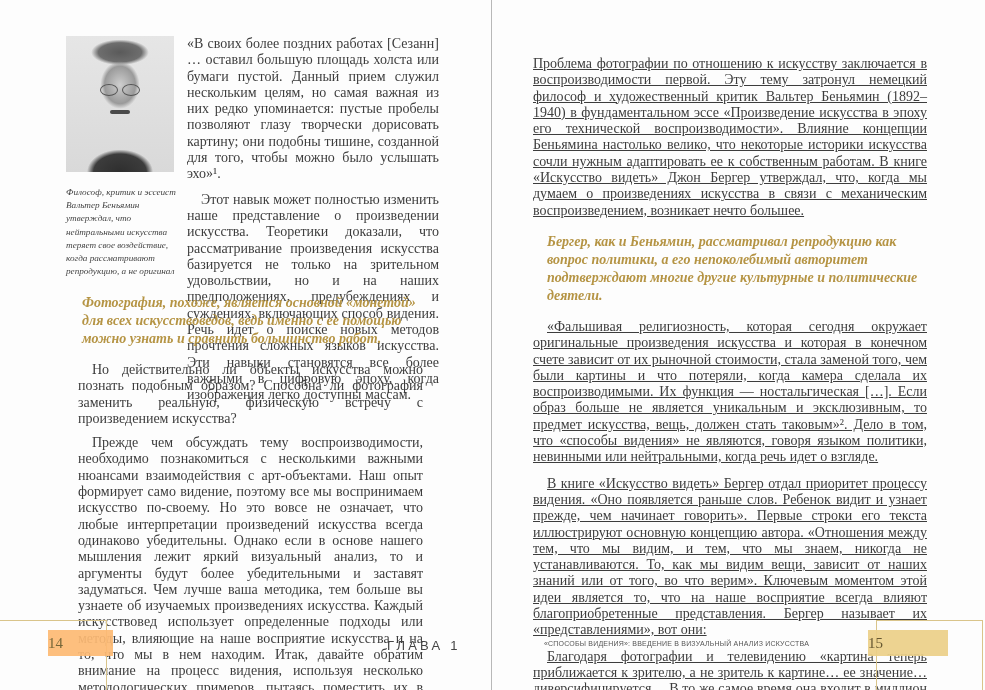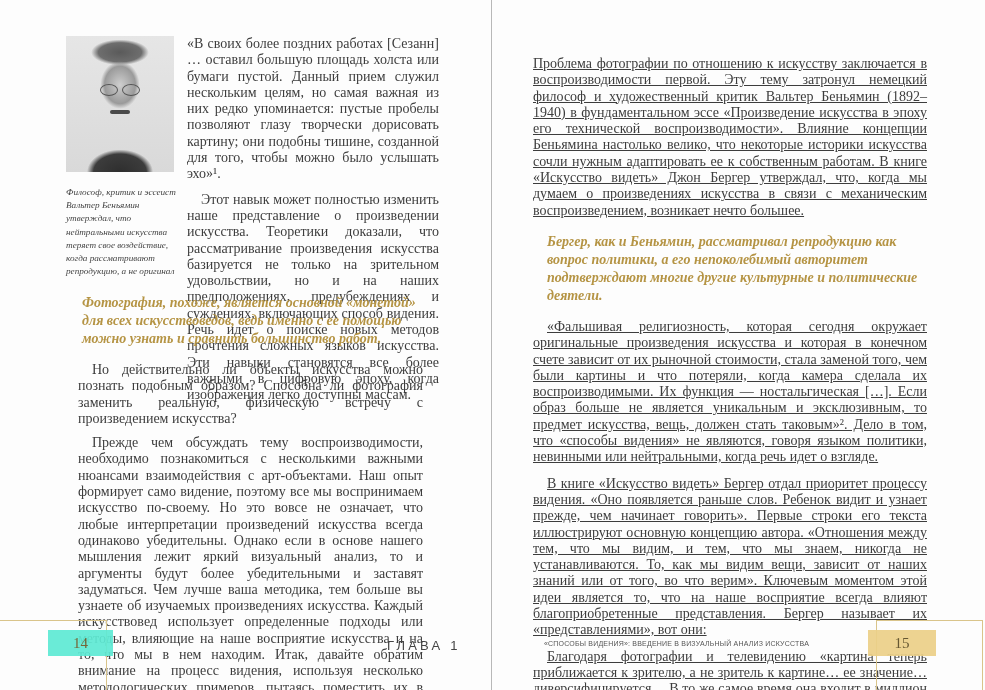--- a/index.html
+++ b/index.html
@@ -61,24 +61,24 @@
   .right-col .pull-quote { margin:14px 0 14px 14px; }
 
   .repr-box {
     background:#ecd088; padding:8px 14px 7px 14px; margin:14px 0 16px 0;
     display:grid; grid-template-columns:110px 140px 80px 70px; row-gap:2px;
     font-style:italic; font-weight:bold; color:#6b5a28; font-size:10.6px; line-height:16px;
   }
 
   .pg-frame-left { position:absolute; left:0; top:620px; width:106px; height:70px; border-top:1px solid #d9c48a; border-right:1px solid #d9c48a; }
   .pg-frame-right { position:absolute; left:876px; top:620px; width:105px; height:70px; border-top:1px solid #d9c48a; border-left:1px solid #d9c48a; border-right:1px solid #d9c48a; }
-  .pg-num-left { position:absolute; left:48px; top:630px; width:65px; height:26px; background:#5eead4; opacity:0.92;
-    font-size:15px; line-height:26px; text-align:center; color:#6b5a28; }
-  .pg-num-right { position:absolute; left:868px; top:630px; width:68px; height:26px; background:#ecd088; opacity:0.92;
-    font-size:15px; line-height:26px; text-align:center; color:#5a4a20; }
+  .pg-num-left { position:absolute; left:48px; top:630px; width:65px; height:26px; background:#fdba74; opacity:0.92;
+    font-size:15px; line-height:26px; color:#6b5a28; }
+  .pg-num-right { position:absolute; left:868px; top:630px; width:80px; height:26px; background:#ecd088; opacity:0.92;
+    font-size:15px; line-height:26px; text-align:left; color:#5a4a20; }
 
   .chapter {
     position:absolute; left:380px; top:638px;
     font-family:"Liberation Sans", "DejaVu Sans", sans-serif; font-weight:normal;
     font-size:13px; letter-spacing:3.2px; color:#444;margin-left:7px;
   }
   .running {
     position:absolute; left:544px; top:640px;
     font-family:"Liberation Sans", "DejaVu Sans", sans-serif;
     font-size:7px; letter-spacing:0.2px; color:#555;

